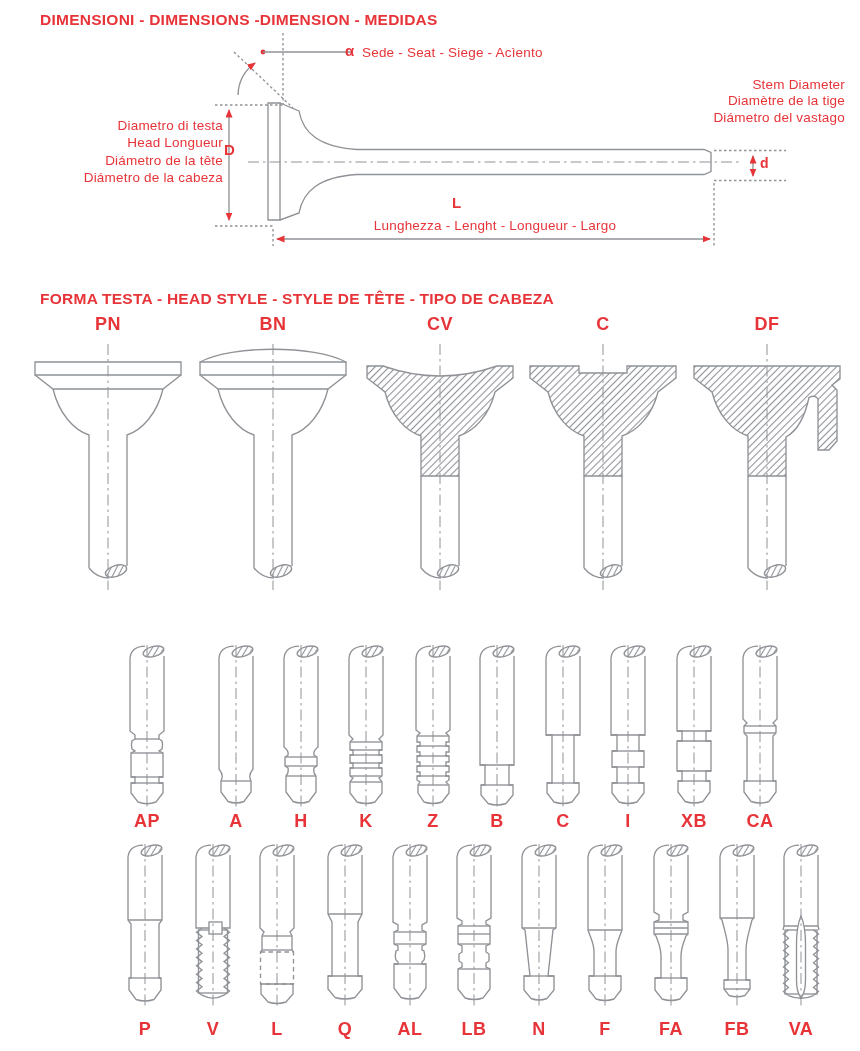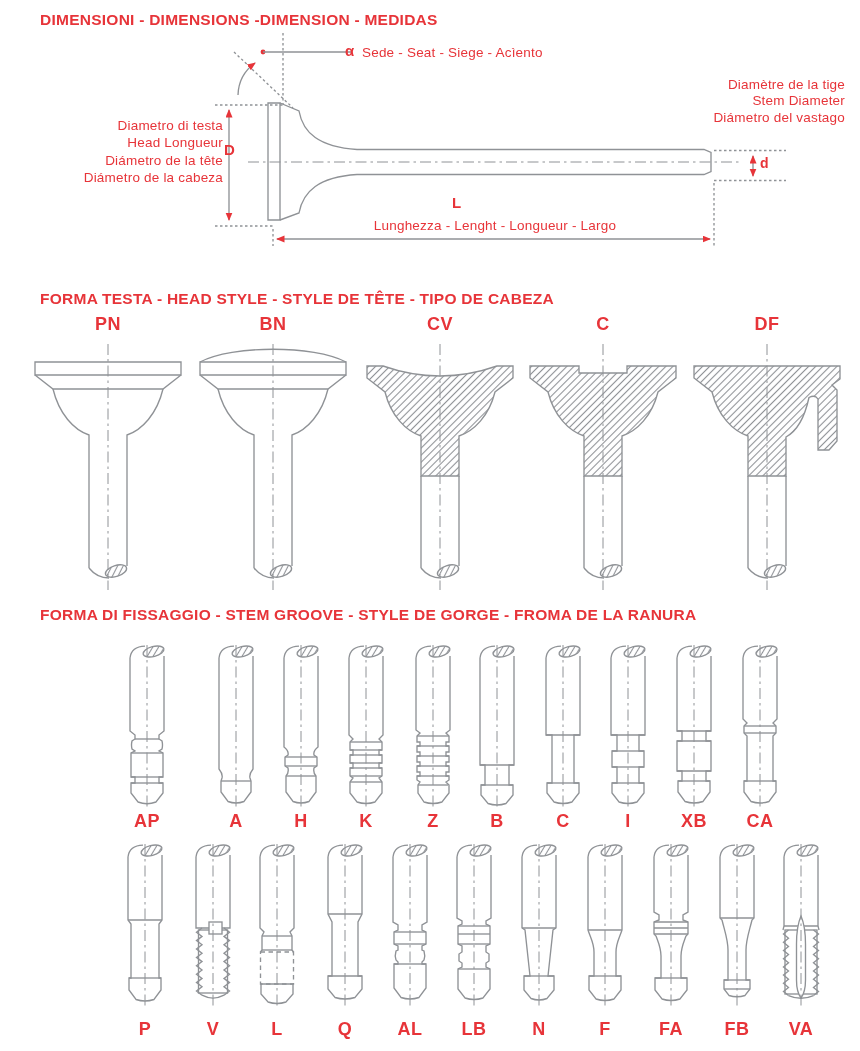--- a/index.html
+++ b/index.html
@@ -65,22 +65,22 @@
 
 <div class="abs red lbl ralign" style="left:40px;top:117px;width:183px">
   <div>Diametro di testa</div>
   <div>Head Longueur</div>
   <div>Diámetro de la tête</div>
   <div>Diámetro de la cabeza</div>
 </div>
 <div class="abs red sym" style="left:224px;top:141px">D</div>
 
 <div class="abs red lbl ralign" style="left:598px;top:77px;width:247px;line-height:16.4px">
+  <div>Stem Diameter</div>
   <div>Diamètre de la tige</div>
-  <div>Stem Diameter</div>
   <div>Diámetro del vastago</div>
 </div>
 <div class="abs red sym" style="left:760px;top:155px;font-size:14px">d</div>
 
 <div class="abs red sym" style="left:452px;top:194px">L</div>
 <div class="abs red lbl calign" style="left:330px;top:217px;width:330px">Lunghezza - Lenght - Longueur - Largo</div>
 
 <div class="abs red sec-title" style="left:40px;top:290px">FORMA TESTA - HEAD STYLE - STYLE DE TÊTE - TIPO DE CABEZA</div>
 
 <div class="abs red code" style="left:68px;top:314px;width:80px">PN</div>
@@ -125,21 +125,20 @@
 </svg>
 
 <svg class="abs g" style="left:685px;top:338px" width="165" height="258" viewBox="0 0 165 258">
   <path class="hx" d="M9,28 H155 V41 L147,47 L152,52 V103 L144,112 H133 V61 Q130,56.5 124,59.5 C120,78 112,93 101,99 V138 H63 V98 C48,93 33,78 27,54 L9,40 Z"></path>
   <path d="M63,138 V230 M101,138 V228"></path>
   <path d="M63,230 Q71,240 83,240"></path>
   <ellipse class="hx" cx="90" cy="233" rx="11" ry="5.5" transform="rotate(-18 90 233)"></ellipse>
   <path class="cl" d="M82,6 V252"></path>
 </svg>
 
-<div class="abs red sec-title" style="left:40px;top:606px">FORMA DI FISSAGGIO - STEM GROOVE - STYLE DE GORGE - FROMA DE LA RANURA</div>
 
 <svg class="abs g" style="left:119px;top:643px" width="56" height="168" viewBox="0 0 56 168">
   <path d="M11,15 V88 L16,92 V96 L13,98 Q12,102 13,106 L16,108 L12,110 V134 H16 V140 H12 V150 L19,159 Q28,162.5 37,159 L44,150 V140 H40 V134 H44 V110 L40,108 L43,106 Q44,102 43,98 L40,96 V92 L45,88 V13"></path>
   <line x1="16" y1="96" x2="40" y2="96"></line>
       <line x1="12" y1="110" x2="44" y2="110"></line>
   <line x1="12" y1="134" x2="44" y2="134"></line>
       <line x1="12" y1="140" x2="44" y2="140"></line>
   <use href="#stemtop"></use>
       <path class="cl" d="M28,2 V166"></path>
 </svg>

